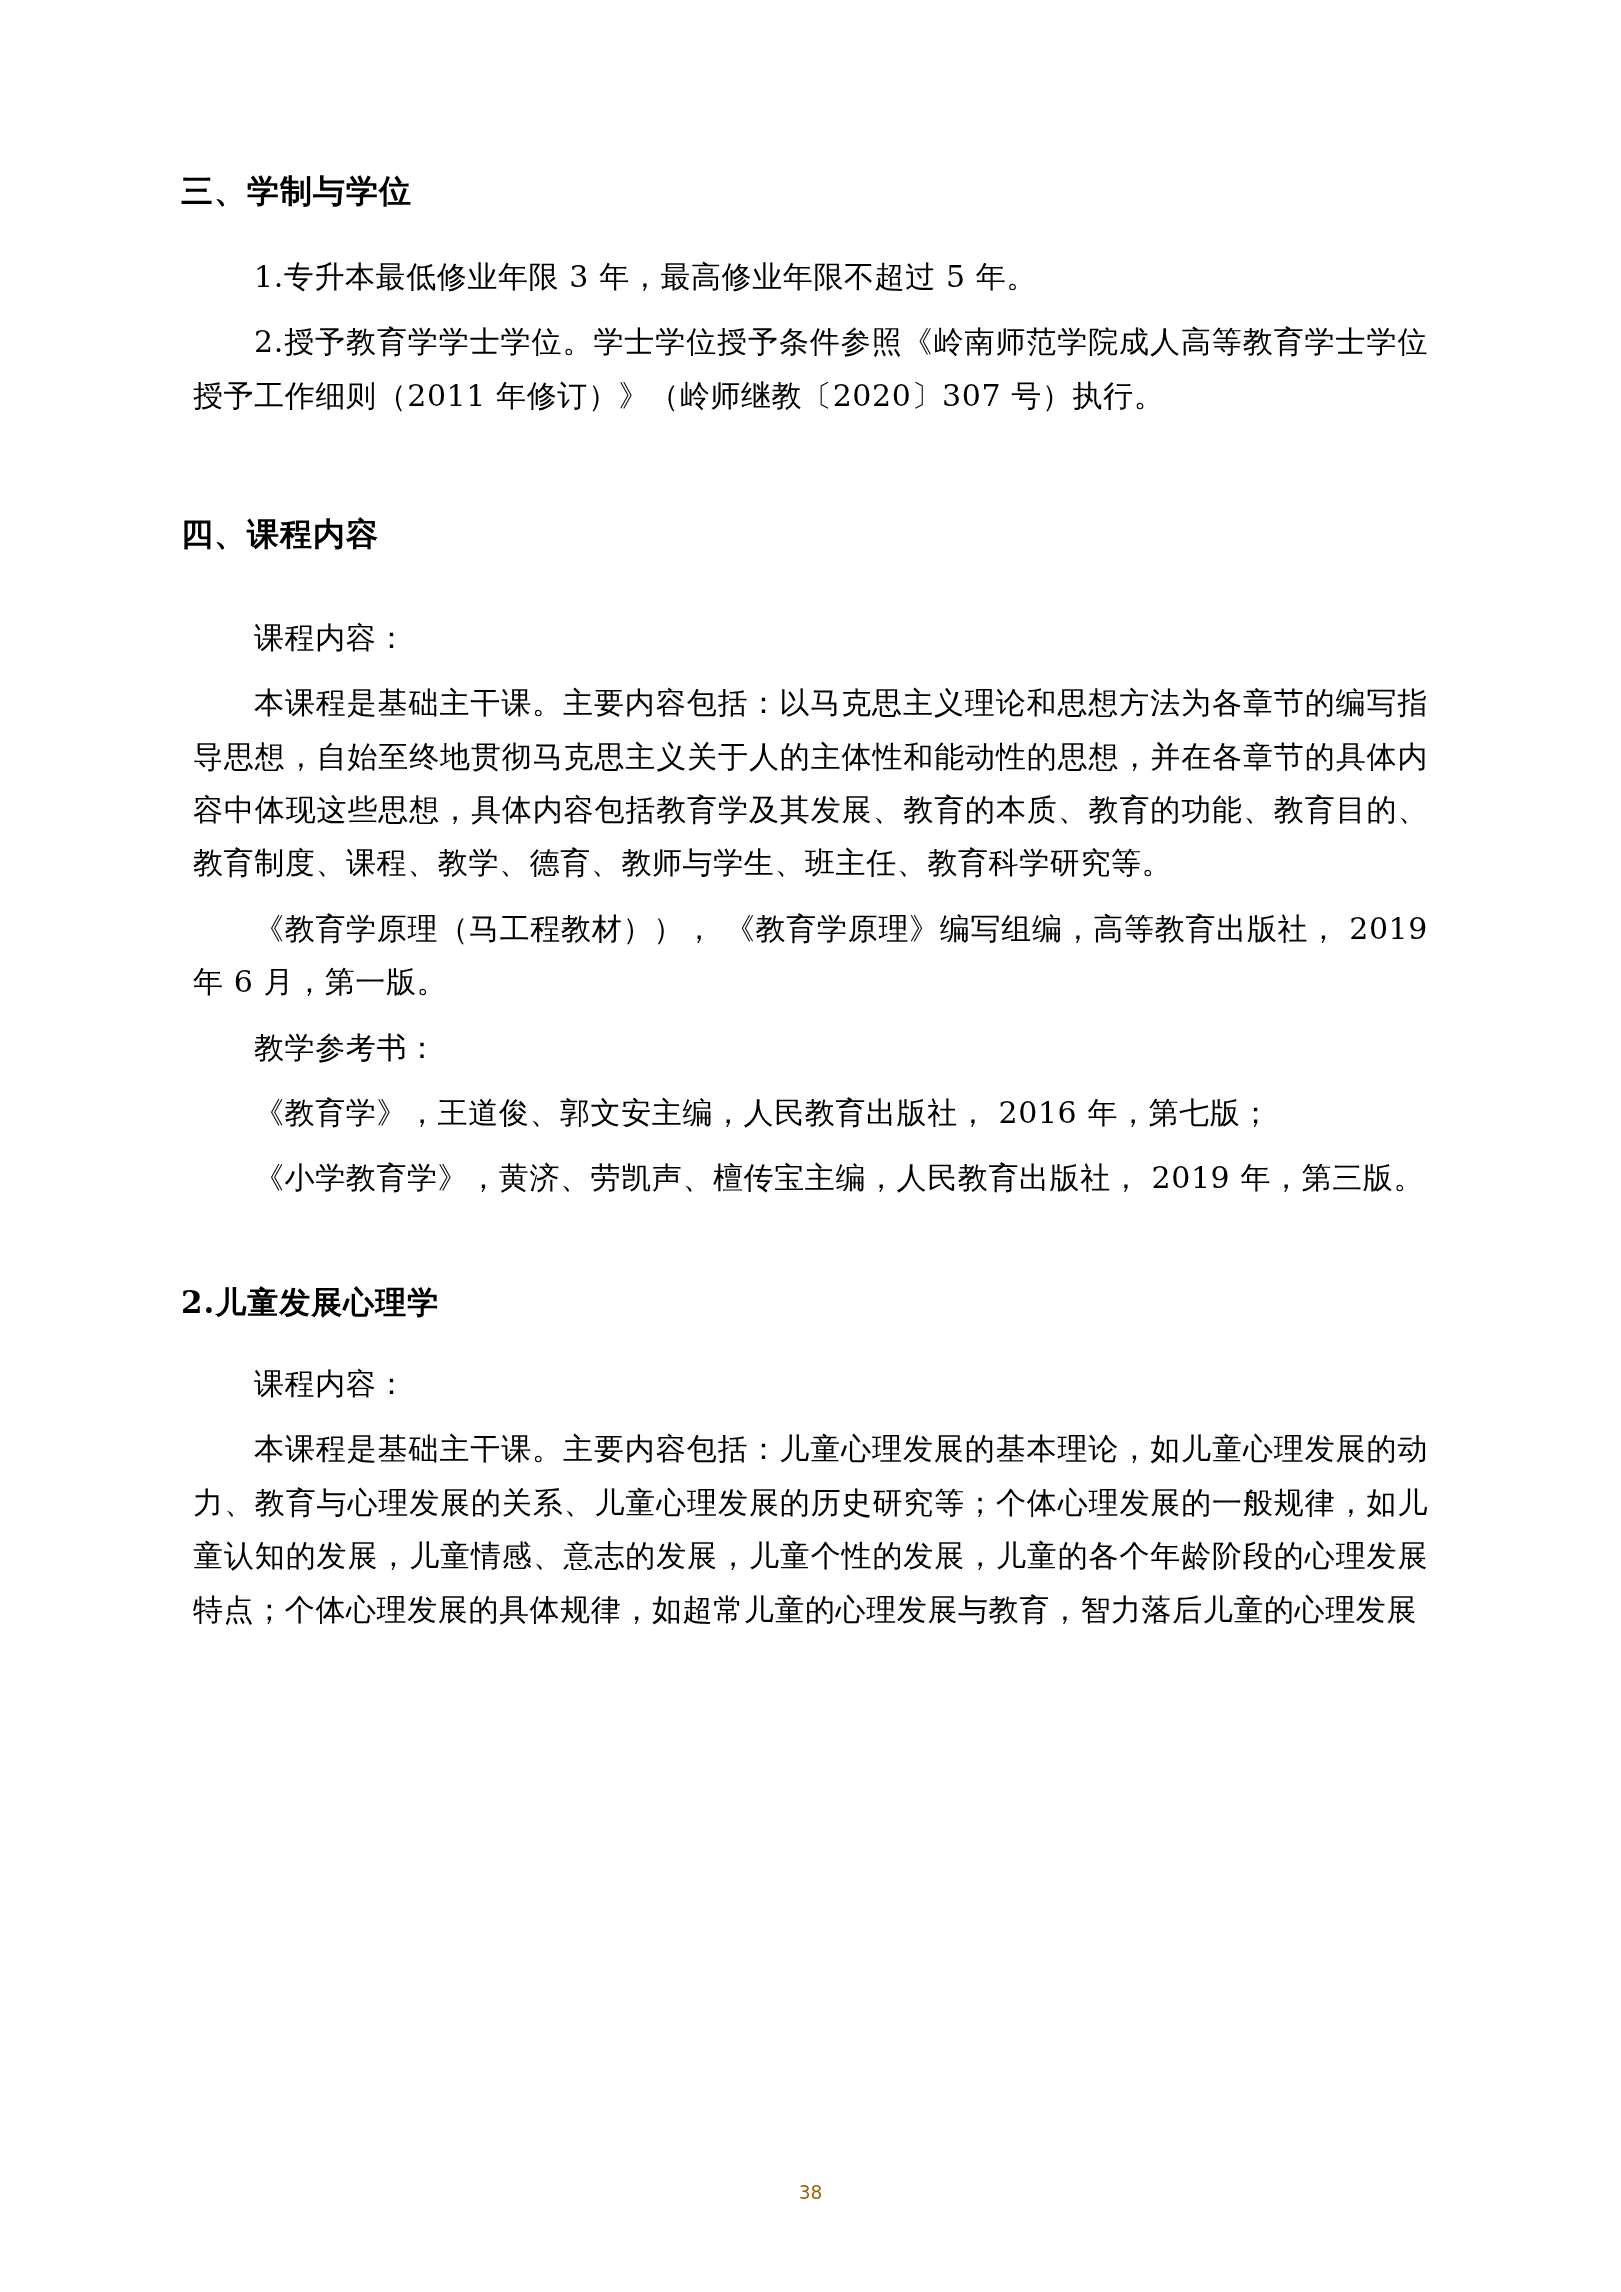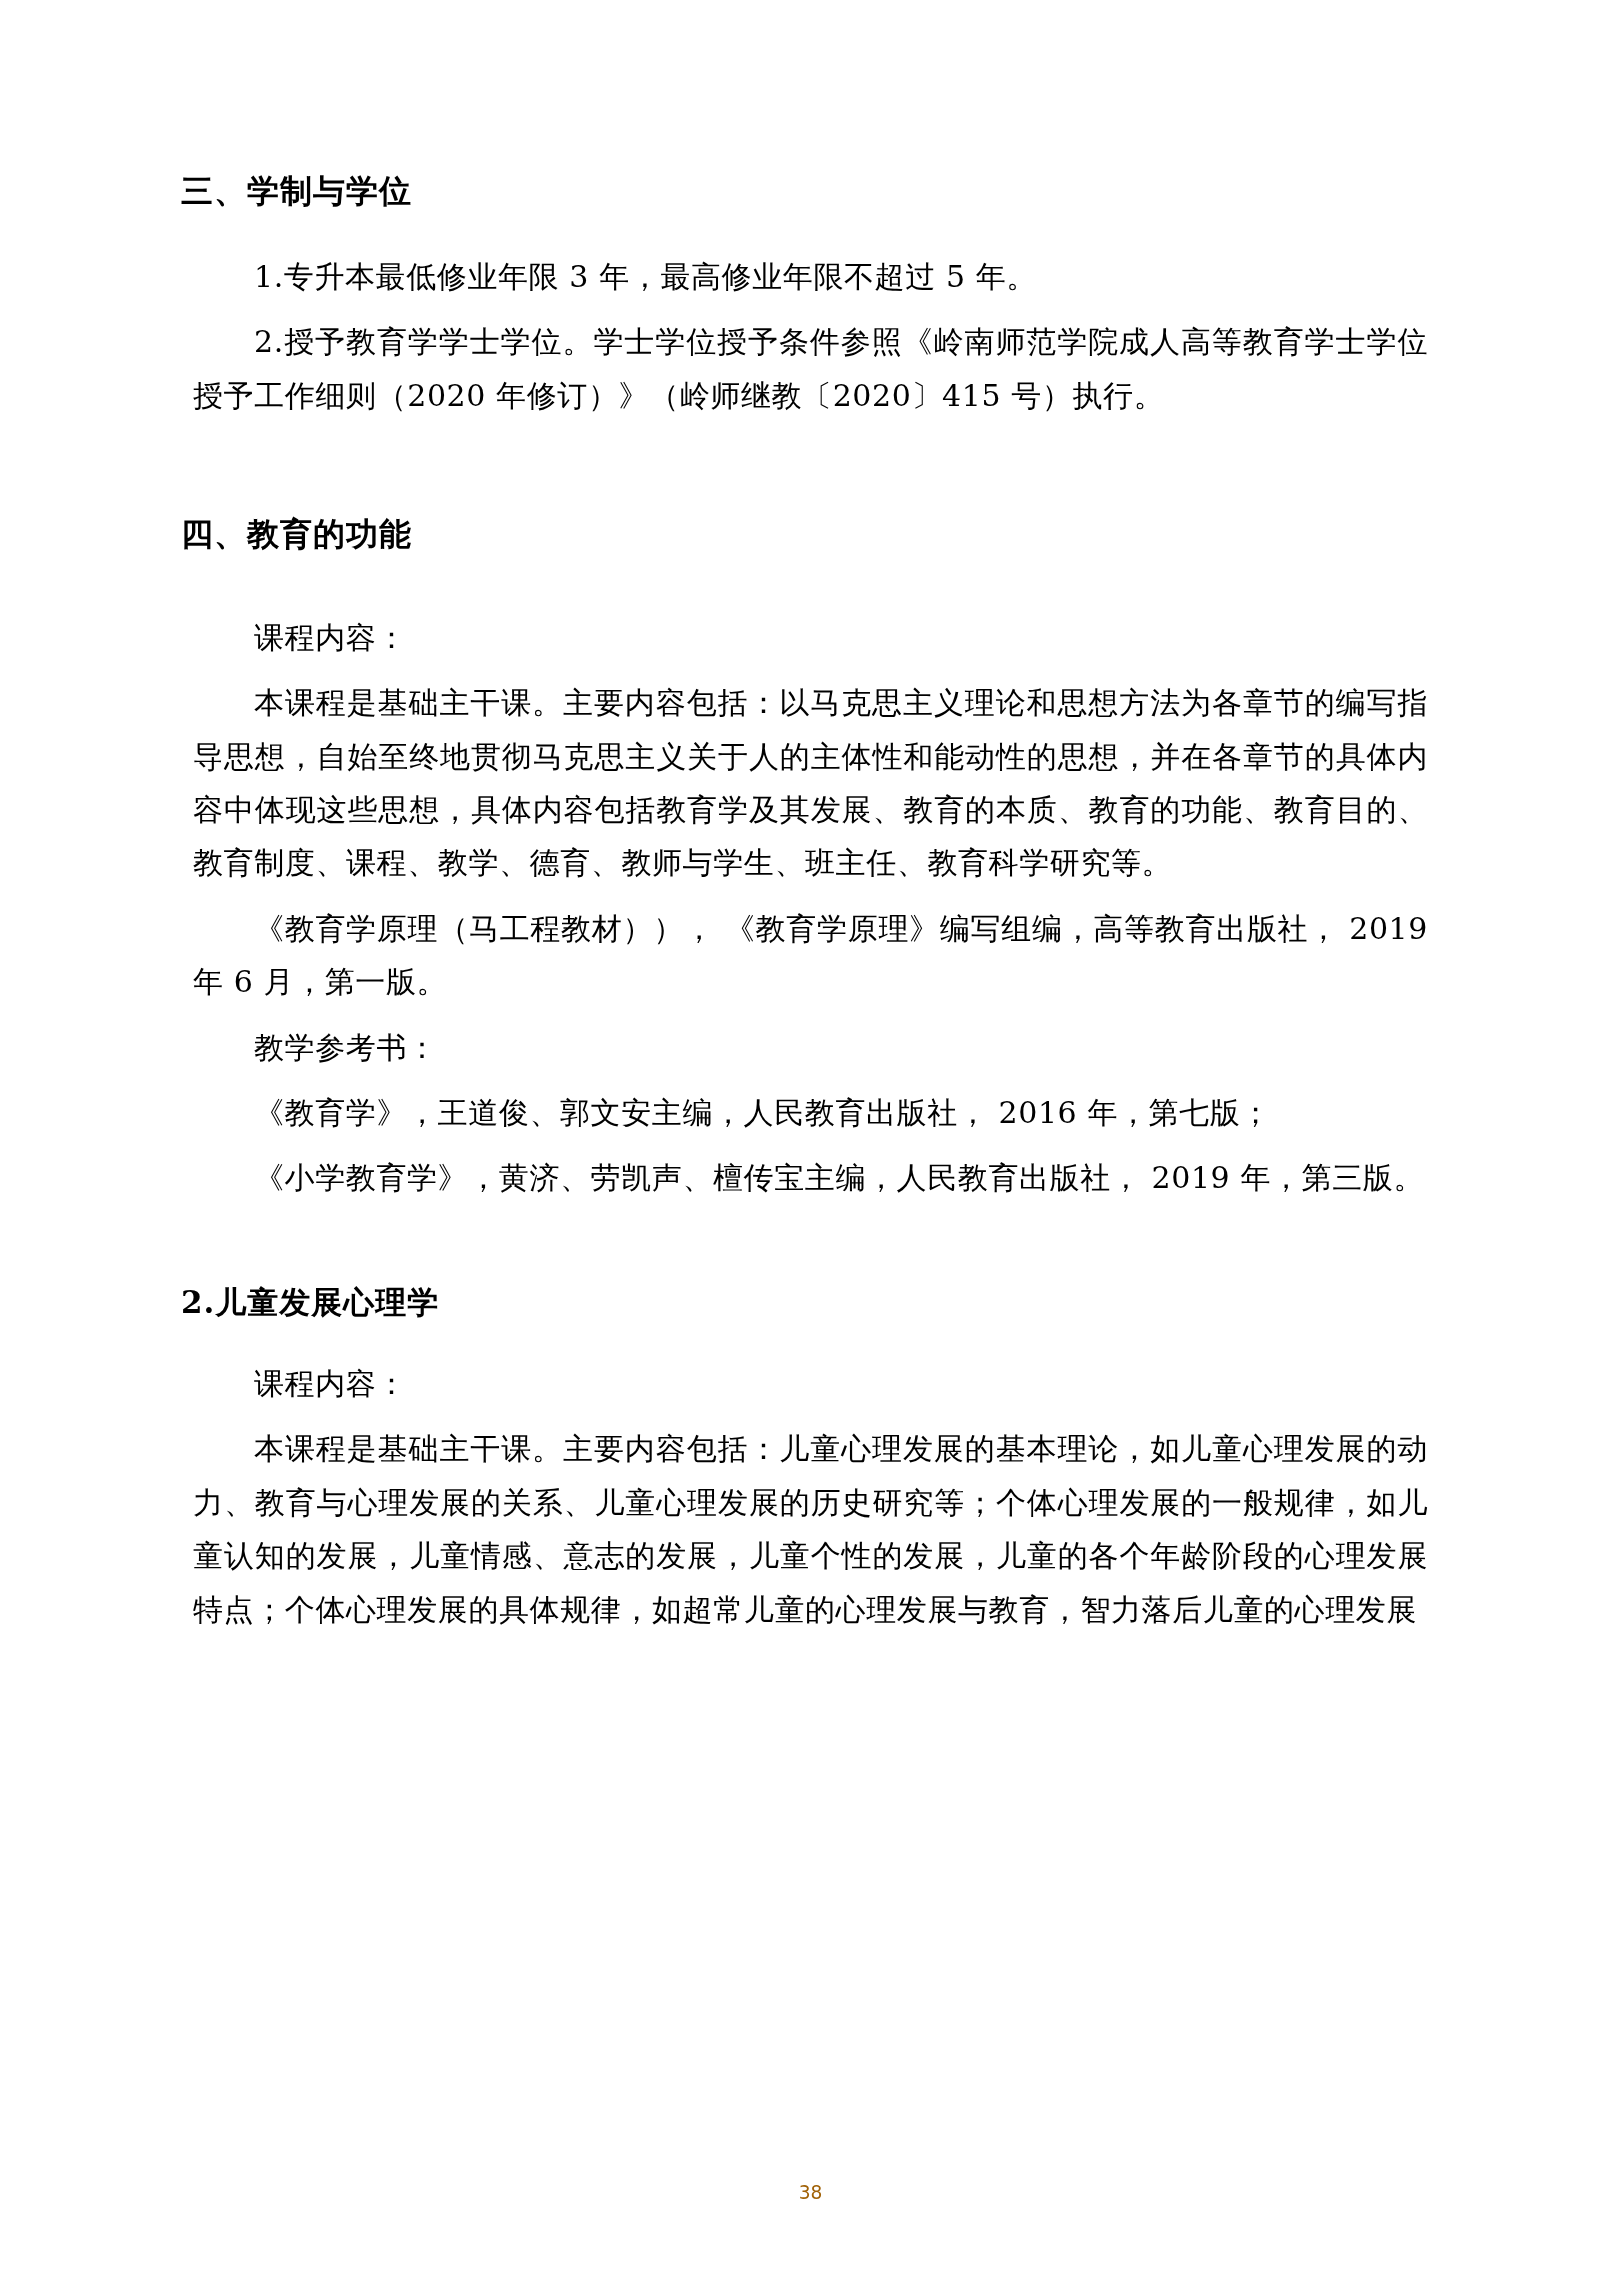--- a/index.html
+++ b/index.html
@@ -70,25 +70,25 @@
 </style>
 </head>
 <body>
 
 <div class="page">
   <div class="doc-body">
 
     <h2 class="h-section">三、学制与学位</h2>
     <div class="gap-sm"></div>
     <p class="para indent2">1.专升本最低修业年限 3 年，最高修业年限不超过 5 年。</p>
-    <p class="para indent2">2.授予教育学学士学位。学士学位授予条件参照《岭南师范学院成人高等教育学士学位授予工作细则（2020 年修订）》（岭师继教〔2020〕415 号）执行。</p>
+    <p class="para indent2">2.授予教育学学士学位。学士学位授予条件参照《岭南师范学院成人高等教育学士学位授予工作细则（2011 年修订）》（岭师继教〔2020〕307 号）执行。</p>
 
     <div class="gap-xl"></div>
 
-    <h2 class="h-section">四、教育的功能</h2>
+    <h2 class="h-section">四、课程内容</h2>
     <div class="gap-sm"></div>
 
     <div class="gap-sm"></div>
     <p class="para indent2">课程内容：</p>
     <p class="para indent2">本课程是基础主干课。主要内容包括：以马克思主义理论和思想方法为各章节的编写指导思想，自始至终地贯彻马克思主义关于人的主体性和能动性的思想，并在各章节的具体内容中体现这些思想，具体内容包括教育学及其发展、教育的本质、教育的功能、教育目的、教育制度、课程、教学、德育、教师与学生、班主任、教育科学研究等。</p>
     <p class="para indent2">《教育学原理（马工程教材））， 《教育学原理》编写组编，高等教育出版社， 2019 年 6 月，第一版。</p>
     <p class="para indent2">教学参考书：</p>
     <p class="para indent2">《教育学》，王道俊、郭文安主编，人民教育出版社， 2016 年，第七版；</p>
     <p class="para indent2">《小学教育学》，黄济、劳凯声、檀传宝主编，人民教育出版社， 2019 年，第三版。</p>
 

